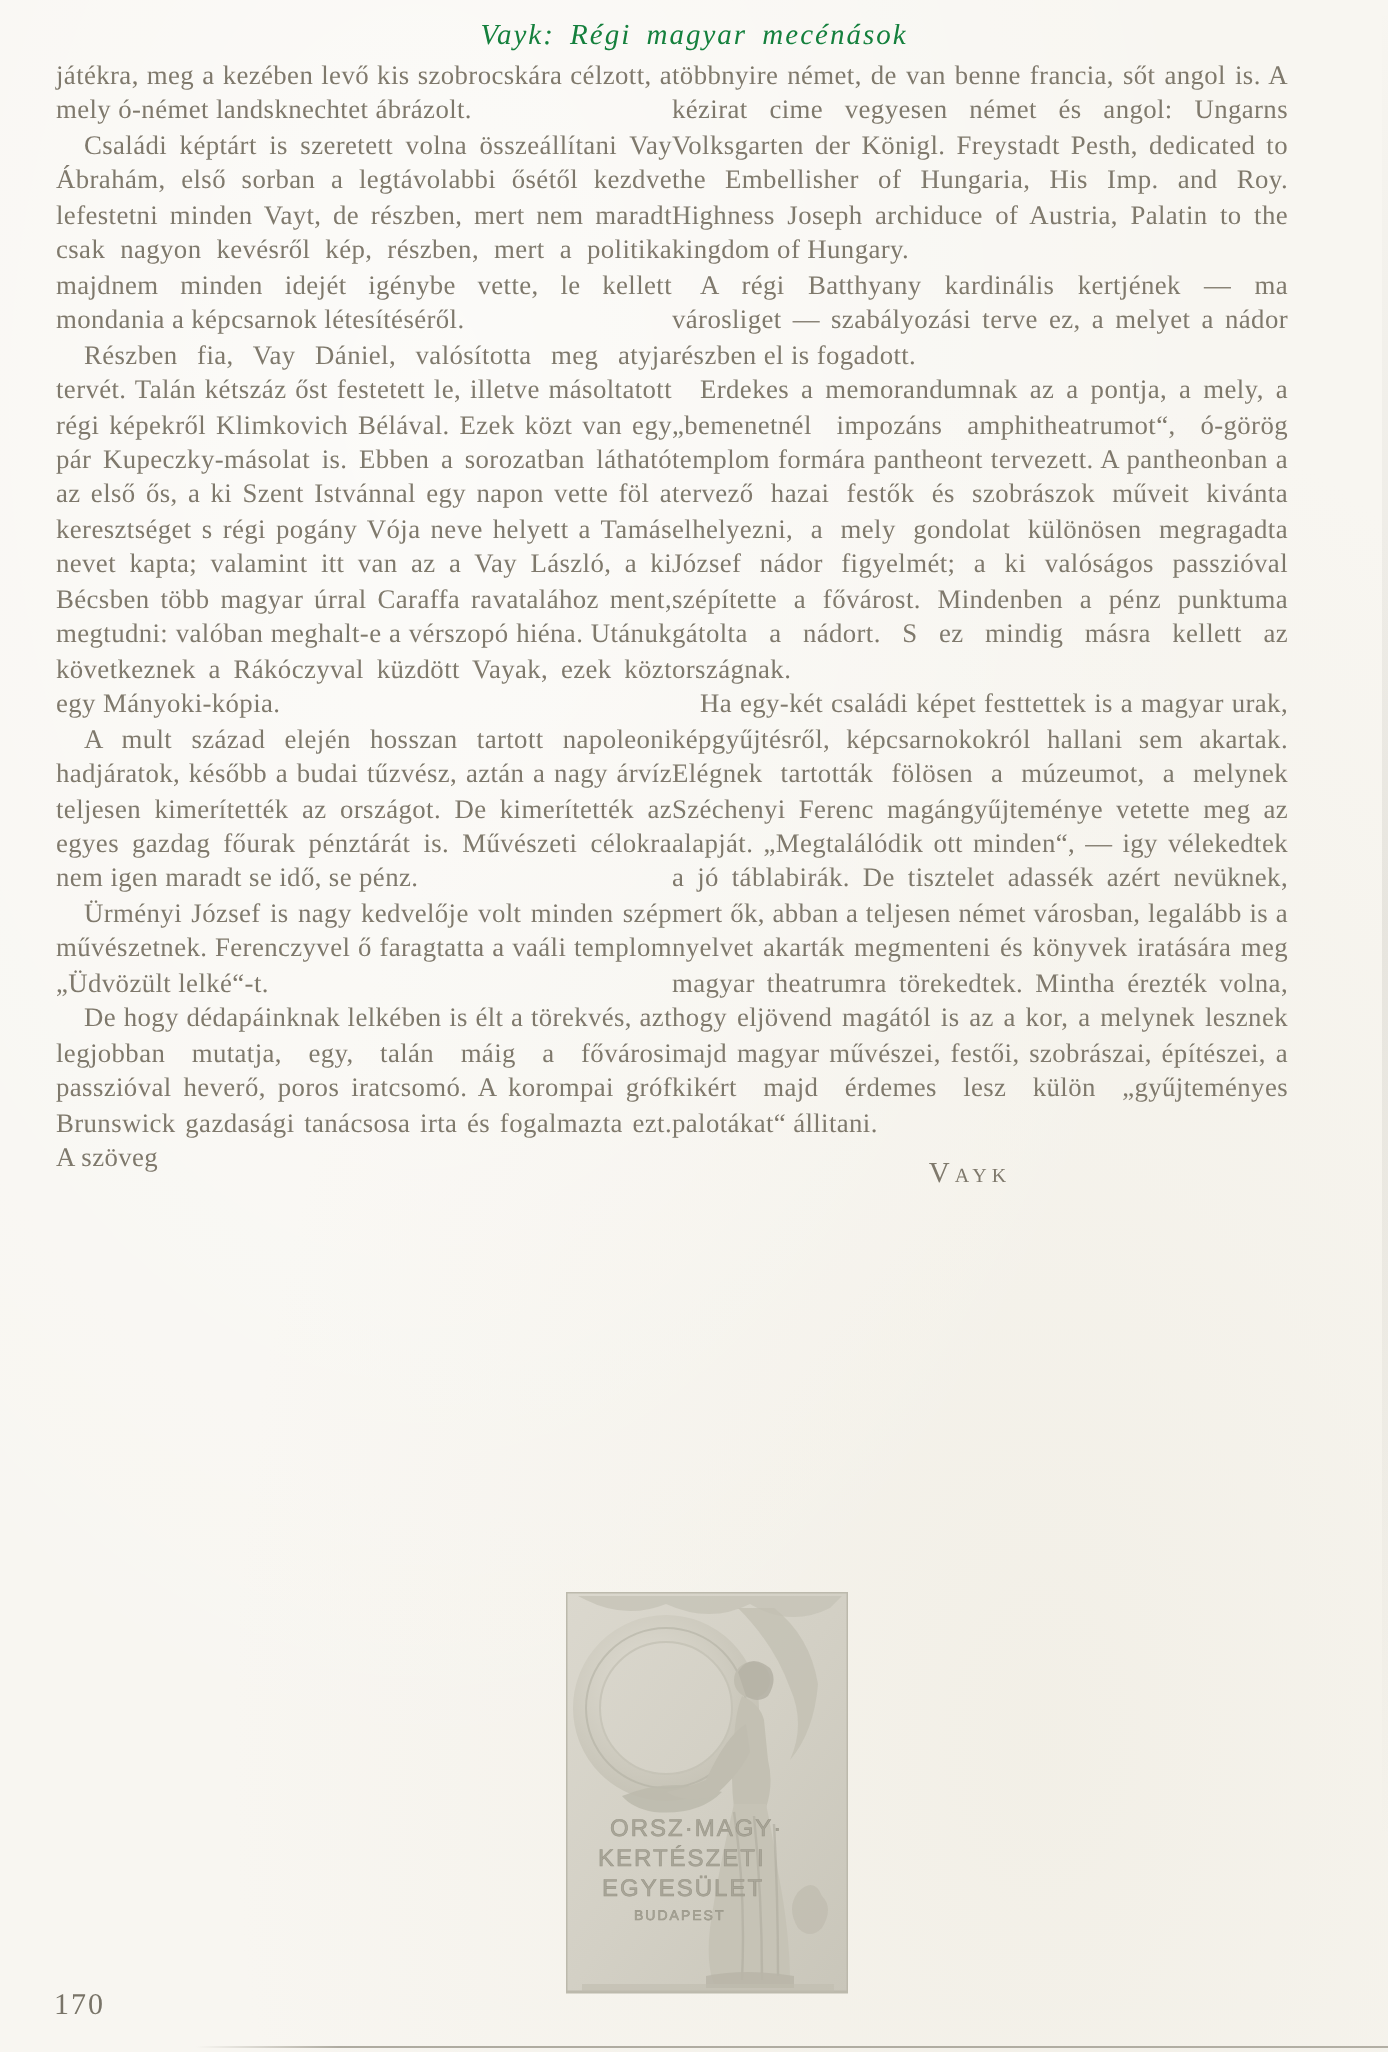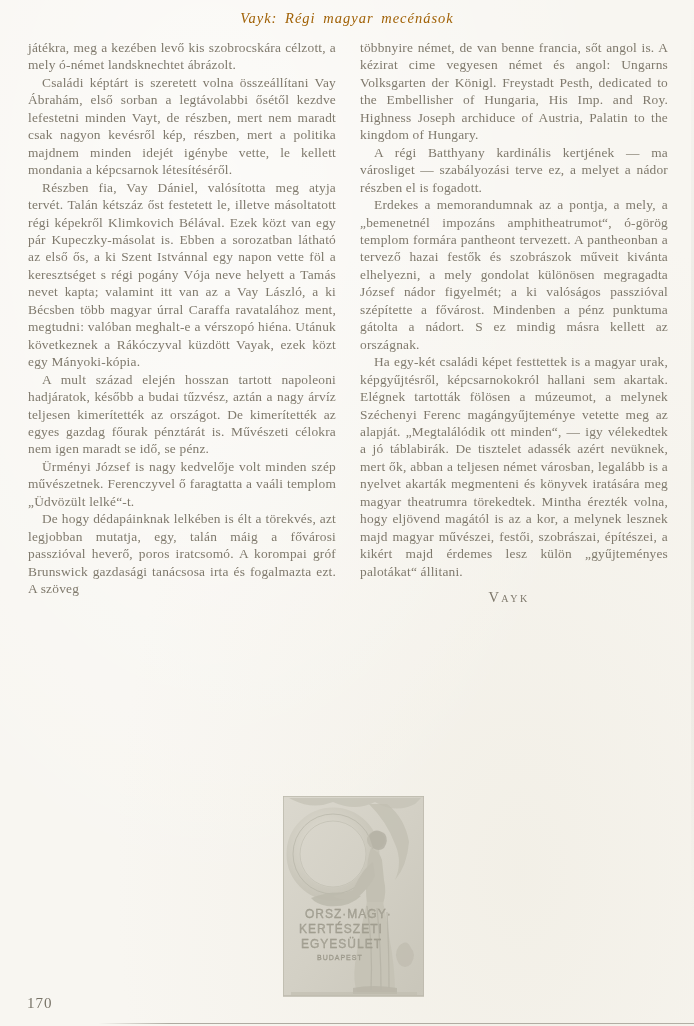--- a/index.html
+++ b/index.html
@@ -17,25 +17,25 @@
       radial-gradient(ellipse at 75% 85%, rgba(235,231,218,.45), rgba(0,0,0,0) 55%);
     pointer-events:none;
   }
   .running-head{
     position:absolute;top:10px;left:0;right:0;
     text-align:center;
     font-style:italic;
     font-size:14.5px;
     letter-spacing:1px;
     word-spacing:3px;
-    color:#a16207;
+    color:#15803d;
   }
   .columns{
-    position:absolute;top:39px;left:28px;width:640px;
-    display:flex;gap:24px;
+    position:absolute;top:29px;left:28px;width:640px;
+    display:flex;
   }
   .col{
     width:308px;
     font-size:13.4px;
     line-height:17.45px;
     color:#7f796c;
     text-align:justify;
     letter-spacing:.2px;
   }
   .col p{margin:0;text-indent:14px;}

